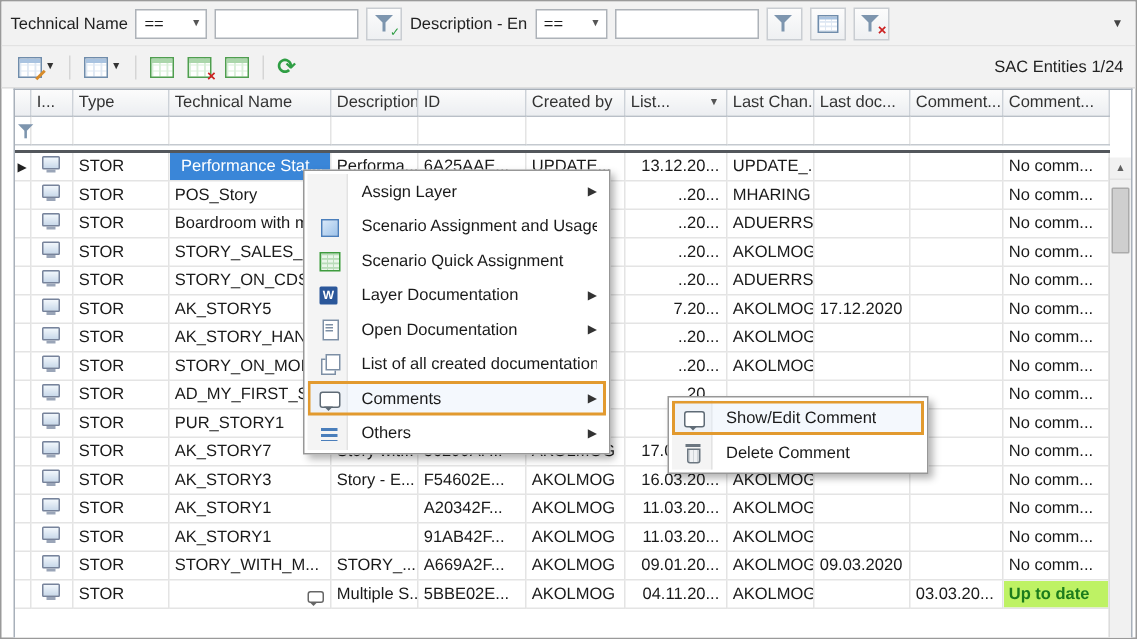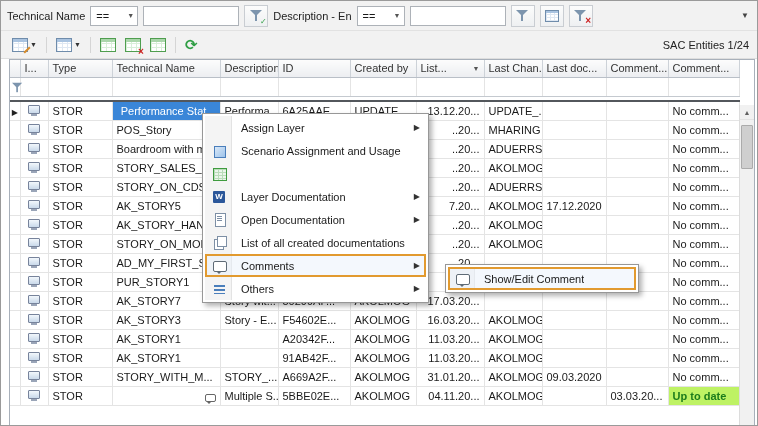--- a/index.html
+++ b/index.html
@@ -79,22 +79,22 @@
   .fun-row { position:relative; top:3px; left:2px; transform:scale(.85); transform-origin:left top; }
 
   
   .vscroll { position:absolute; top:45px; right:0; bottom:0; width:15px; background:#f1f1f1; border-left:1px solid #dcdcdc; }
   .vs-up { height:15px; text-align:center; font-size:7px; color:#606060; line-height:15px; border-bottom:1px solid #e3e3e3; }
   .vs-thumb { position:absolute; left:1px; right:1px; top:20px; height:44px; background:#cfcfcf;
               border:1px solid #ababab; border-radius:1px; }
 
   
   .menu { position:absolute; background:#fff; border:1px solid #979797; box-shadow:3px 3px 5px rgba(0,0,0,.3); padding:2px; }
-  #ctx-menu { left:201px; top:112px; width:227px; z-index:20; }
-  #sub-menu { left:444px; top:263px; width:194px; z-index:21; }
+  #ctx-menu { left:201px; top:112px; width:205px; z-index:20; }
+  #sub-menu { left:444px; top:263px; width:174px; z-index:21; }
   .menu::before { content:""; position:absolute; left:2px; top:2px; bottom:2px; width:26px;
                   background:#f4f4f4; border-right:1px solid #e3e3e3; }
   .mitem { position:relative; height:23px; display:flex; align-items:center; padding:0 6px 0 36px; color:#1a1a1a; }
   .mitem.hl { box-shadow:inset 0 0 0 2px var(--orange); background:rgba(230,240,250,.45); }
   .mtxt { white-space:nowrap; overflow:hidden; }
   .marr { margin-left:auto; font-size:8px; color:#333; padding-left:6px; }
   .mi { position:absolute; left:6px; top:3px; width:18px; height:18px; }
 
   .mi-sq::before { content:""; position:absolute; left:3px; top:4px; width:10px; height:10px;
                    border:1px solid #4a7ebb; background:linear-gradient(135deg,#d9e8f8,#9ec3ea); }
@@ -428,21 +428,21 @@
           <td class="">No comm...</td>
         </tr>
         <tr>
           <td class="c-ind"></td>
           <td class="c-icn"><span class="icn-mon"></span></td>
           <td>STOR</td>
           <td class=""><span>STORY_WITH_M...</span></td>
           <td>STORY_...</td>
           <td>A669A2F...</td>
           <td>AKOLMOG</td>
-          <td class="chang">31.01.20...</td>
+          <td class="chang">09.01.20...</td>
           <td>AKOLMOG</td>
           <td>09.03.2020</td>
           <td></td>
           <td class="">No comm...</td>
         </tr>
         <tr>
           <td class="c-ind"></td>
           <td class="c-icn"><span class="icn-mon"></span></td>
           <td>STOR</td>
           <td class=""><span class="icn-bub cellbub"></span><span></span></td>
@@ -468,20 +468,21 @@
       <span class="mi "></span>
       <span class="mtxt">Assign Layer</span>
       <span class="marr">▶</span>
     </div>
     <div class="mitem">
       <span class="mi mi-sq"></span>
       <span class="mtxt">Scenario Assignment and Usage</span>
     </div>
     <div class="mitem">
       <span class="mi mi-gg"></span>
+      <span class="mtxt">Scenario Quick Assignment</span>
     </div>
     <div class="mitem">
       <span class="mi mi-docw"></span>
       <span class="mtxt">Layer Documentation</span>
       <span class="marr">▶</span>
     </div>
     <div class="mitem">
       <span class="mi mi-doco"></span>
       <span class="mtxt">Open Documentation</span>
       <span class="marr">▶</span>
@@ -499,13 +500,17 @@
       <span class="mi mi-list"></span>
       <span class="mtxt">Others</span>
       <span class="marr">▶</span>
     </div>
   </div>
 <div class="menu" id="sub-menu">
     <div class="mitem hl">
       <span class="mi mi-bub2"></span>
       <span class="mtxt">Show/Edit Comment</span>
     </div>
+    <div class="mitem">
+      <span class="mi mi-trash"></span>
+      <span class="mtxt">Delete Comment</span>
+    </div>
   </div>
 
 </body></html>

